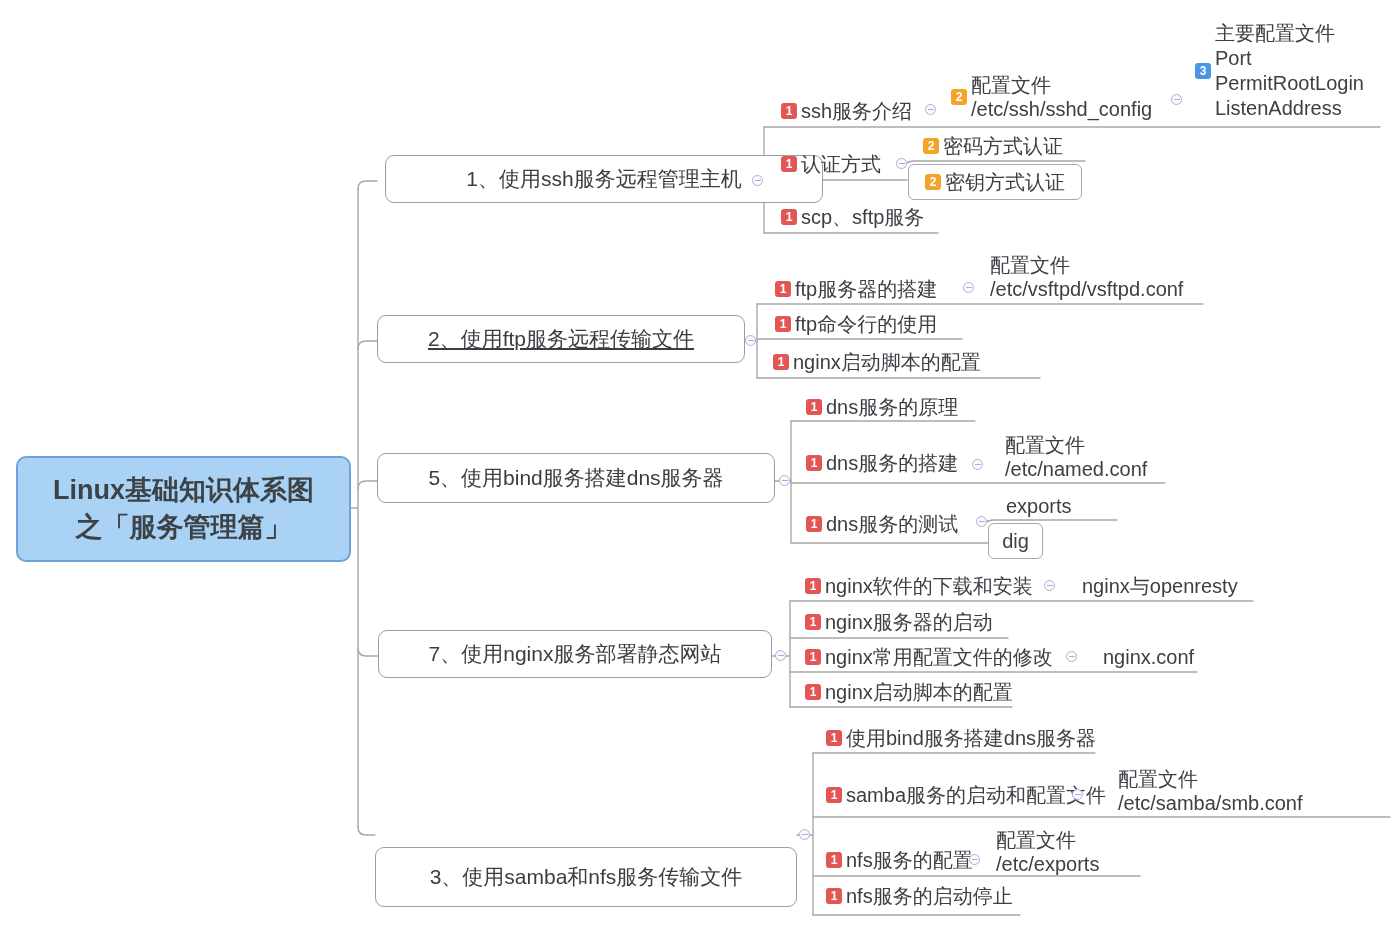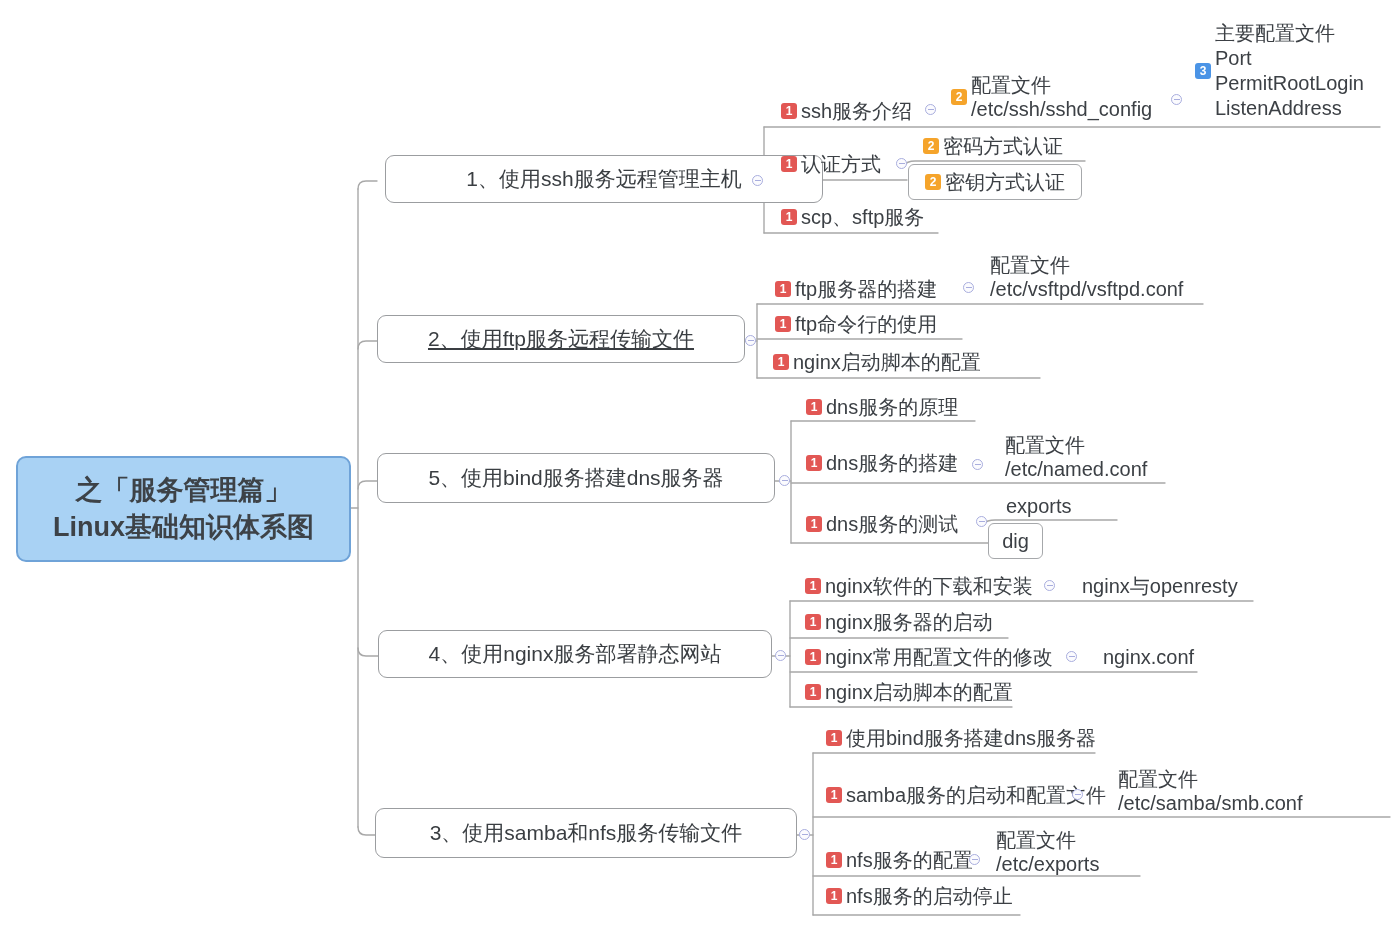--- a/index.html
+++ b/index.html
@@ -95,37 +95,37 @@
       <path d="M 797 835 L 813 835"></path>
       <path d="M 813 753 L 813 915"></path>
       <path d="M 813 753 L 1095 753"></path>
       <path d="M 813 817 L 1390 817"></path>
       <path d="M 813 876 L 1140 876"></path>
       <path d="M 813 915 L 1020 915"></path>
     </g>
   </svg>
 
   <div class="root-node" style="left:16px;top:456px;width:331px;height:102px;">
+    <div>Linux基础知识体系图</div>
     <div>之「服务管理篇」</div>
-    <div>Linux基础知识体系图</div>
   </div>
 
   <div class="topic-box" style="left:385px;top:155px;width:438px;height:48px;">
     <span>1、使用ssh服务远程管理主机</span>
   </div>
   <div class="topic-box" style="left:377px;top:315px;width:368px;height:48px;text-decoration:underline;">
     <span>2、使用ftp服务远程传输文件</span>
   </div>
   <div class="topic-box" style="left:377px;top:453px;width:398px;height:50px;">
     <span>5、使用bind服务搭建dns服务器</span>
   </div>
   <div class="topic-box" style="left:378px;top:630px;width:394px;height:48px;">
-    <span>4、使用nginx服务部署静态网站</span>
-  </div>
-  <div class="topic-box" style="left:375px;top:808px;width:422px;height:50px;">
+    <span>7、使用nginx服务部署静态网站</span>
+  </div>
+  <div class="topic-box" style="left:375px;top:847px;width:422px;height:60px;">
     <span>3、使用samba和nfs服务传输文件</span>
   </div>
 
   <div class="leaf" style="left:781px;top:99px;height:24px;">
     <span class="badge b1">1</span>
     <span>ssh服务介绍</span>
   </div>
   <div class="leaf" style="left:951px;top:73px;">
     <span class="badge b2">2</span>
     <div class="lines">

